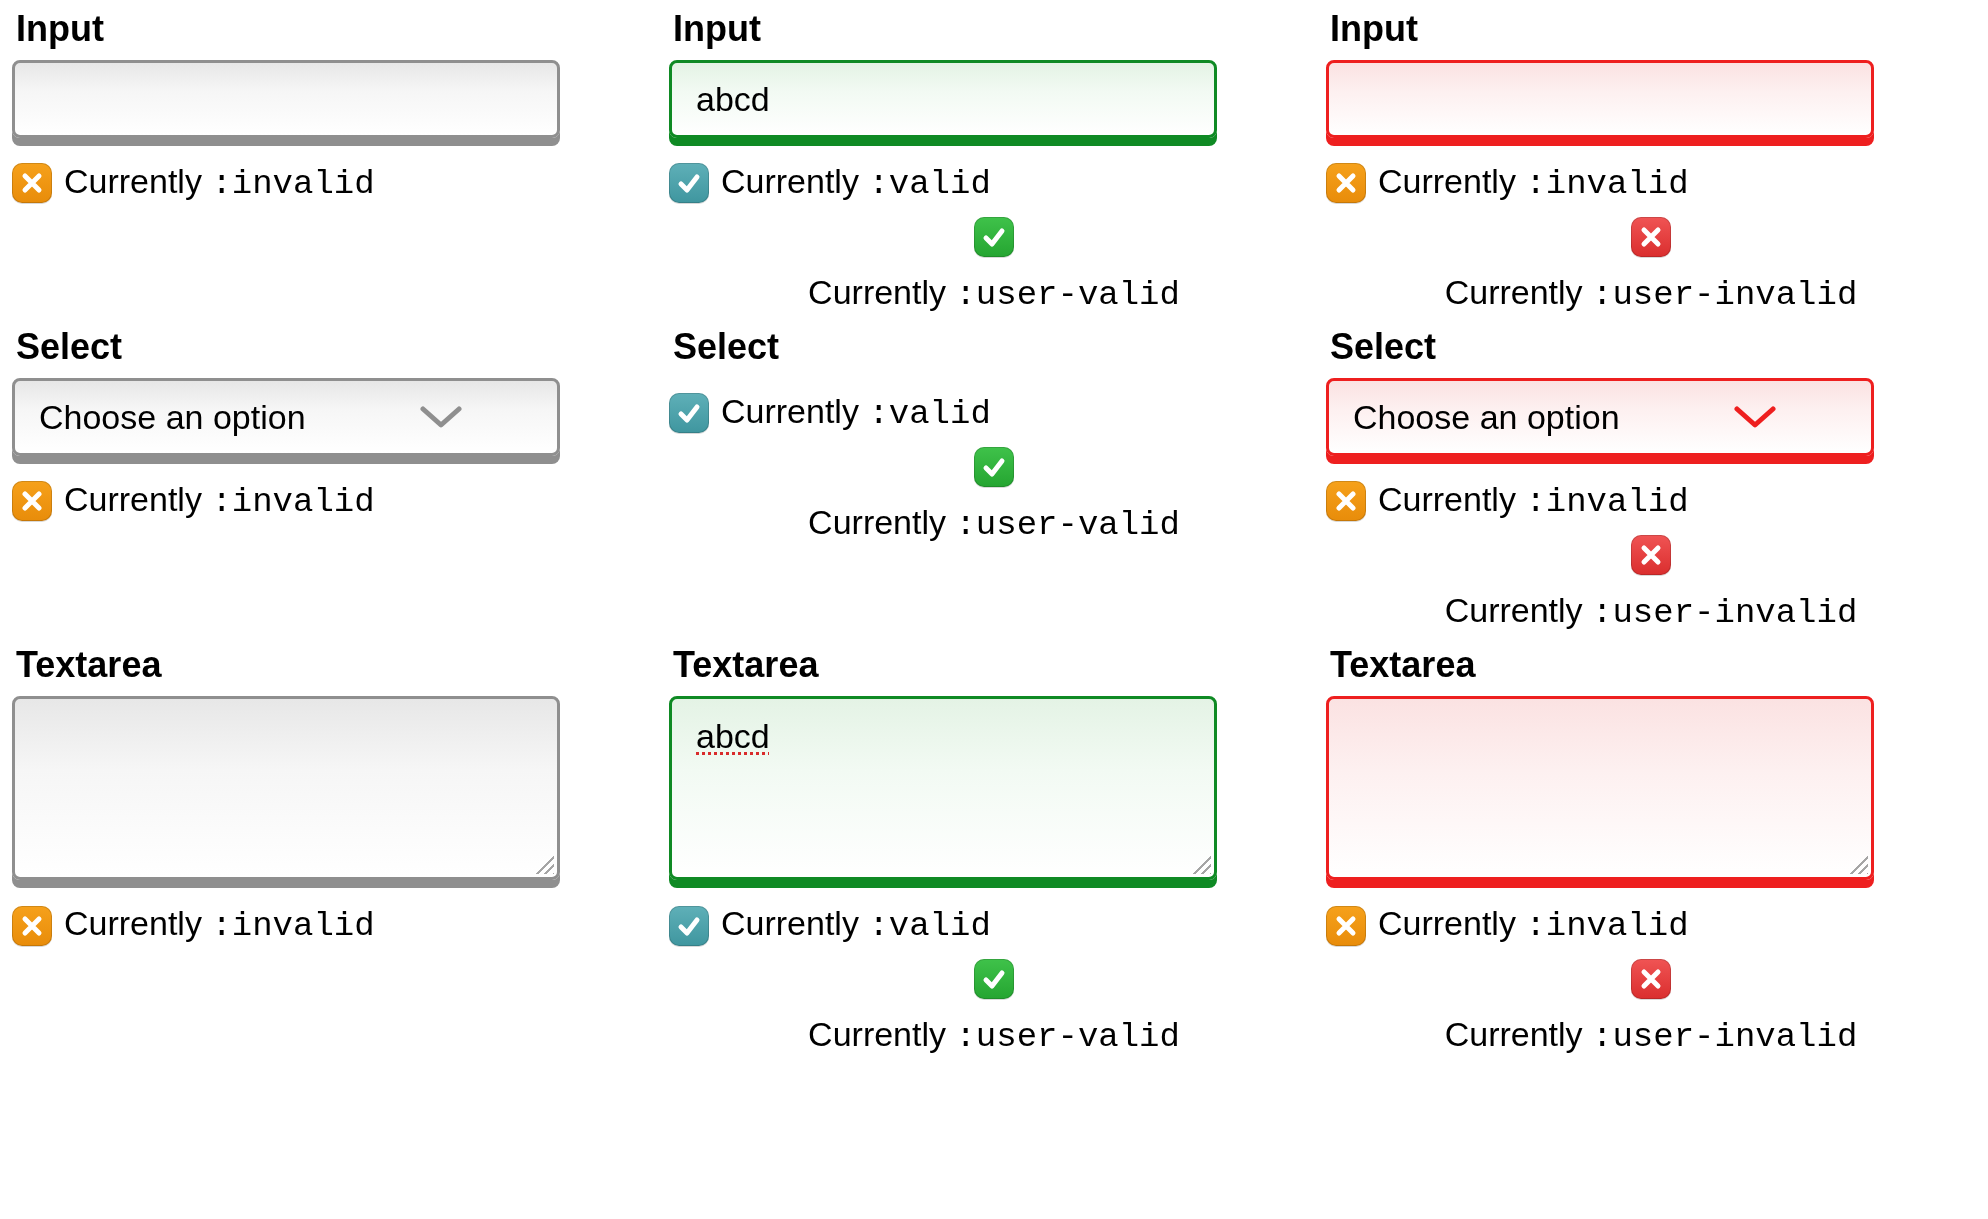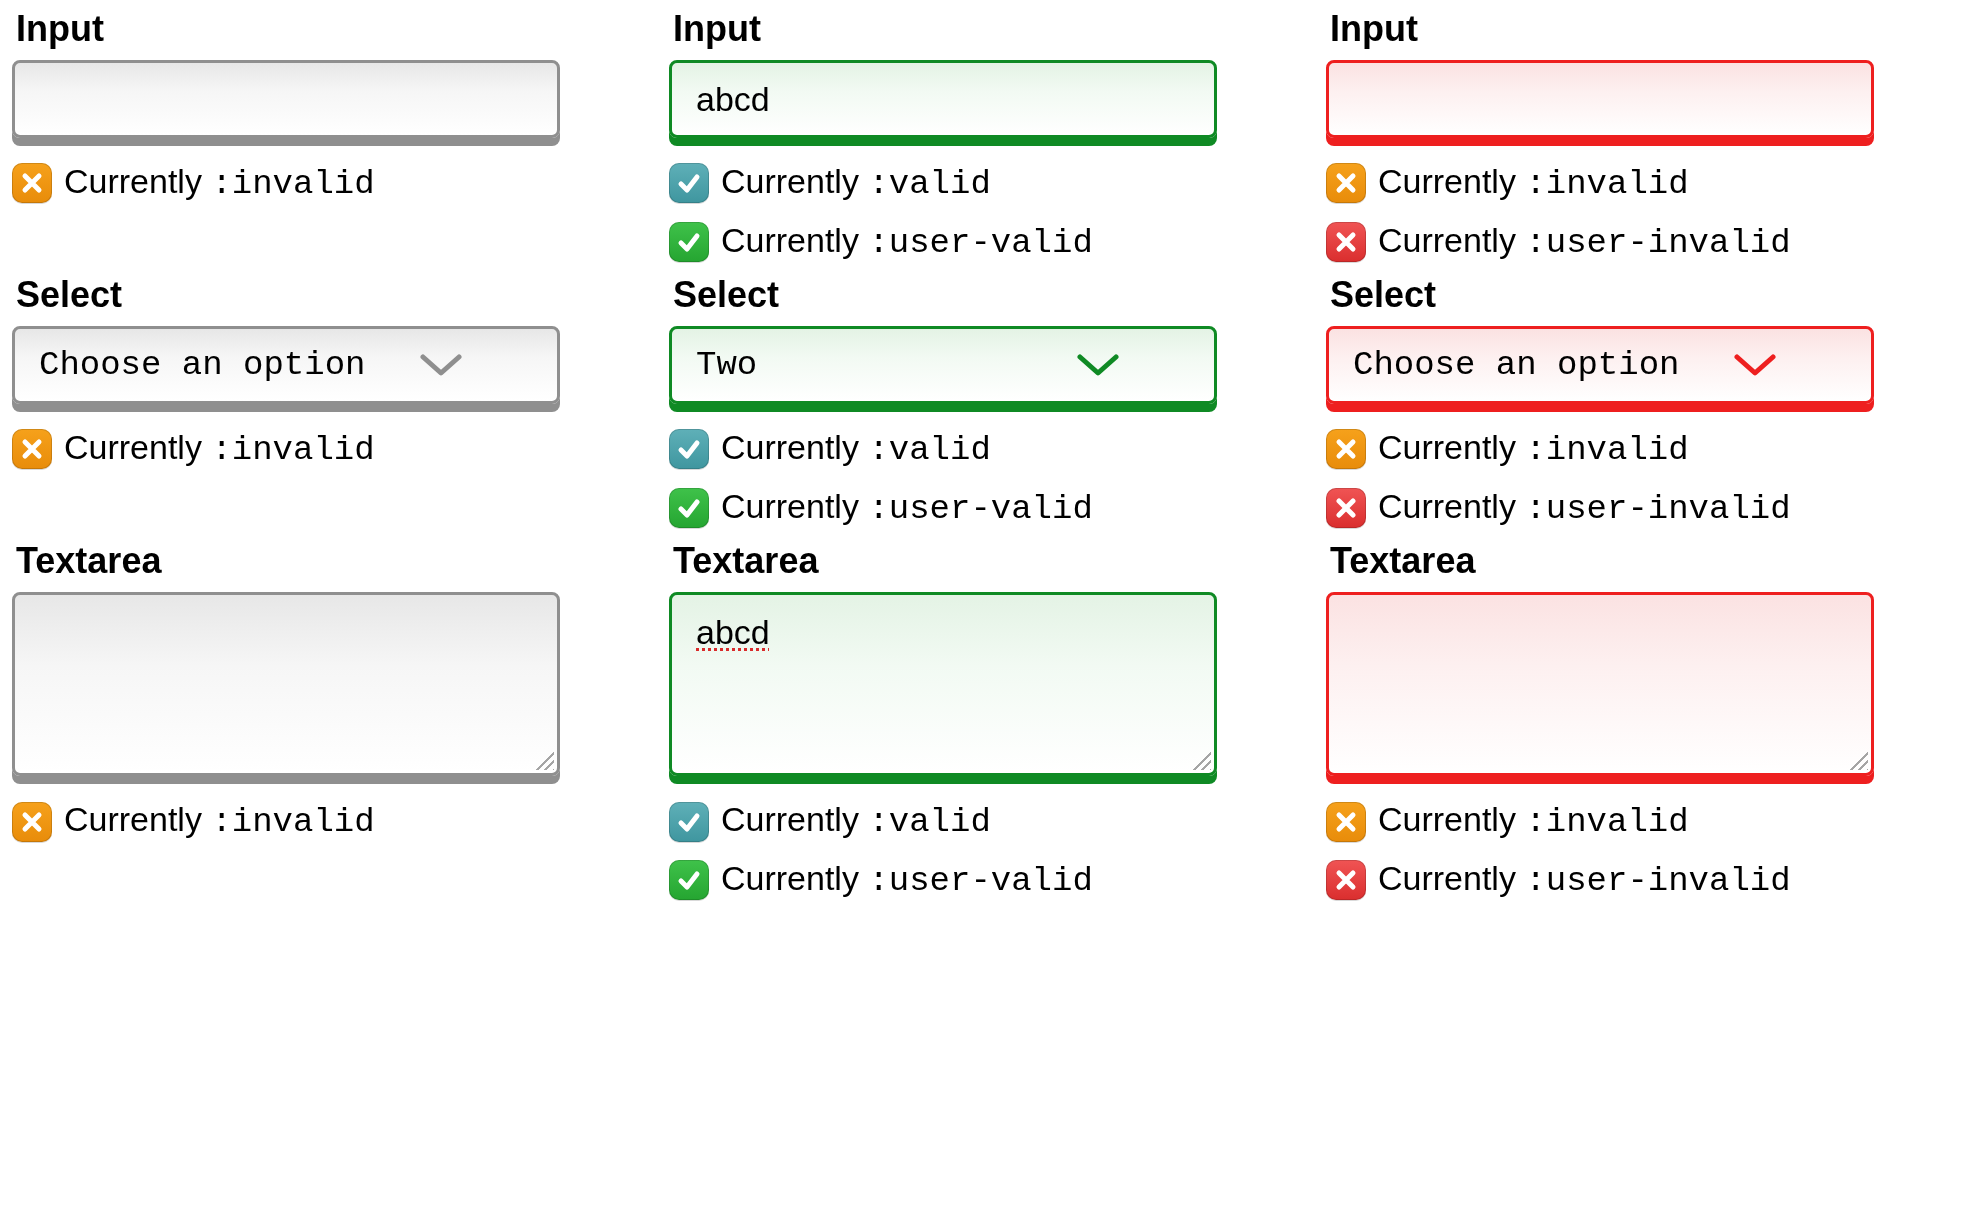--- a/index.html
+++ b/index.html
@@ -64,21 +64,20 @@
   .state-invalid .control {
     border: 3px solid #ee1f1f;
     background: linear-gradient(to bottom, #fbe2e2 0%, #fdf0f0 40%, #ffffff 100%);
     box-shadow: 0 8px 0 0 #ee1f1f;
   }
 
   
   .select-wrap {
     position: relative;
     width: 476px;
-    font-family: Liberation Mono, monospace;
   }
   .select-chevron {
     position: absolute;
     right: 26px;
     top: 50%;
     transform: translateY(-50%);
     width: 42px;
     height: 24px;
     pointer-events: none;
   }
@@ -128,21 +127,21 @@
     margin-top: 20px;
   }
   .status-line {
     display: flex;
     align-items: center;
     gap: 12px;
     font-size: 34px;
     line-height: 1.4;
     margin-top: 4px;
   }
-  .status-line + .status-line { margin-top: 8px; }
+  .status-line + .status-line { margin-top: 8px; flex-direction: column; }
   .status-prefix {}
   .pseudo {
     font-family: ui-monospace, Menlo, Consolas, "Courier New", monospace;
     font-size: 34px;
   }
 
   .badge {
     width: 40px;
     height: 40px;
     border-radius: 10px;
@@ -251,28 +250,20 @@
               <use href="#icon-x"></use>
             </svg>
           </span>
         <span><span class="status-prefix">Currently </span><span class="pseudo">:invalid</span></span>
       </div>
     </div>
   </div>
 
   <div class="cell state-valid">
     <div class="field-label">Select</div>
-    <div class="select-wrap">
-      <button class="control select-ctl" style="text-align:left">Two</button>
-      <span class="select-chevron">
-        <svg viewBox="0 0 42 24" width="42" height="24">
-            <path d="M3 4 L21 20 L39 4" fill="none" stroke-width="5" stroke-linecap="round" stroke-linejoin="round"></path>
-          </svg>
-      </span>
-    </div>
     <div class="statuses">
       <div class="status-line">
         <span class="badge badge-teal">
             <svg width="28" height="28" viewBox="0 0 28 28">
               <use href="#icon-check"></use>
             </svg>
           </span>
         <span><span class="status-prefix">Currently </span><span class="pseudo">:valid</span></span>
       </div>
       <div class="status-line">

